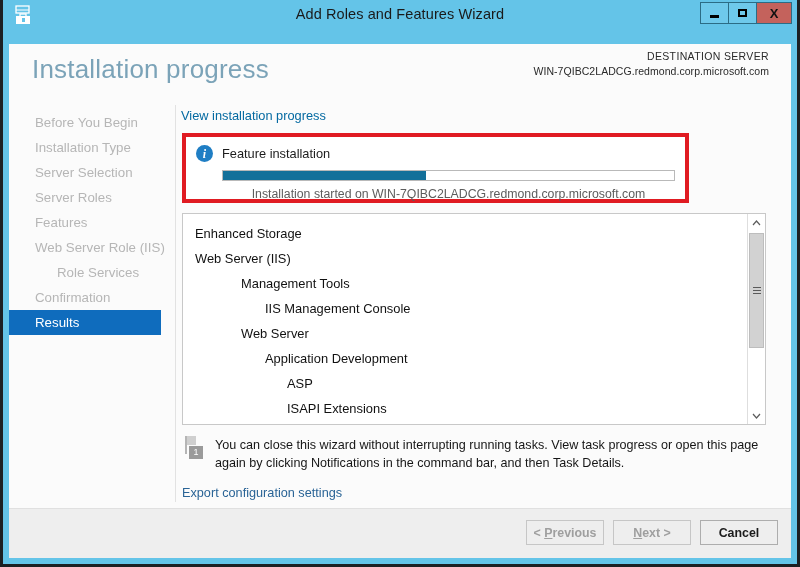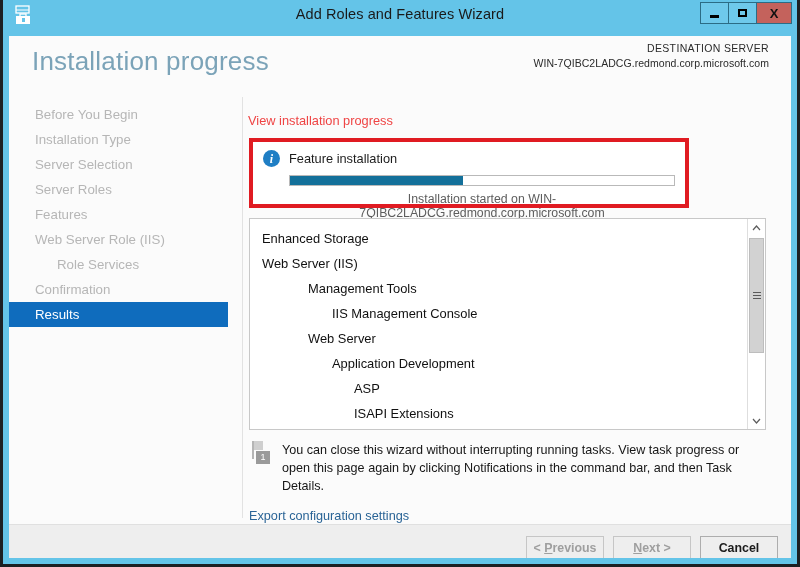--- a/index.html
+++ b/index.html
@@ -23,21 +23,21 @@
     width: 794px;
     height: 564px;
     background: #64c4e8;
     box-sizing: border-box;
     display: flex;
     flex-direction: column;
   }
 
   
   .titlebar {
-    height: 36px;
+    height: 44px;
     position: relative;
     flex: 0 0 auto;
     background: #64c4e8;
   }
   .app-icon {
     position: absolute;
     left: 10px;
     top: 5px;
     width: 20px;
     height: 21px;
@@ -139,21 +139,21 @@
 
   
   .main {
     flex: 1 1 auto;
     display: flex;
     position: relative;
   }
 
   
   .sidebar {
-    width: 234px;
+    width: 167px;
     flex: 0 0 auto;
     padding-top: 8px;
     position: relative;
   }
   .sidebar::after {
     content: "";
     position: absolute;
     right: 0;
     top: 3px;
     bottom: 6px;
@@ -178,24 +178,23 @@
   }
 
   
   .content {
     flex: 1 1 auto;
     position: relative;
     padding: 6px 0 0 5px;
   }
   .section-label {
     font-size: 12.8px;
-    color: #ef4444;
+    color: #0369a1;
     margin-left: 0px;
     margin-bottom: 10px;
-    margin-top: 13px;
   }
 
   
   .highlight-box {
     position: relative;
     margin-left: 1px;
     margin-right: 102px;
     border: 4px solid #e01b22;
     background: #ffffff;
     padding: 8px 10px 10px 10px;

